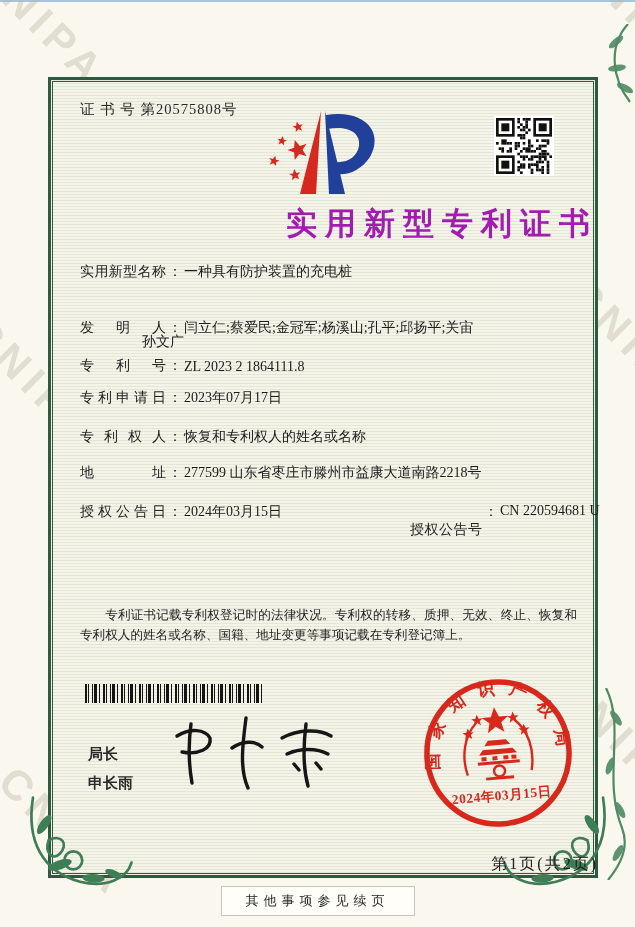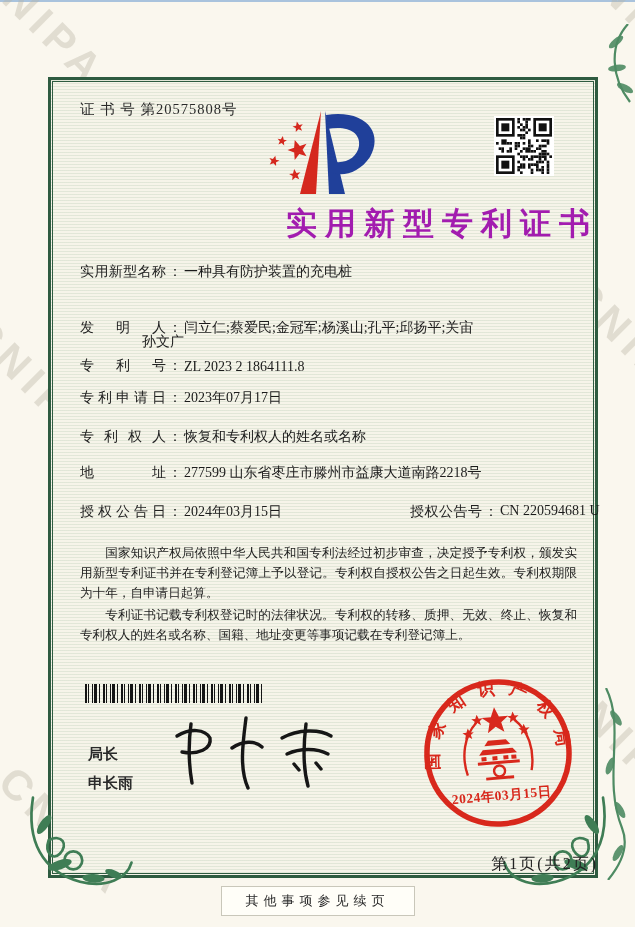--- a/index.html
+++ b/index.html
@@ -18,21 +18,21 @@
   .logo{position:absolute;left:252px;top:101px;}
   .qr{position:absolute;left:494px;top:116px;width:60px;height:60px;background:#fff;padding:2px;box-sizing:border-box;}
   .title{position:absolute;left:48px;top:203px;width:550px;text-align:right;
          font-size:31px;font-weight:bold;letter-spacing:8px;color:#a21caf;}
   .row{position:absolute;left:80px;display:flex;align-items:flex-end;font-size:14px;white-space:nowrap;}
   .lbl{display:inline-block;width:86px;text-align:justify;text-align-last:justify;color:#222;}
   .colon{display:inline-block;margin:0 2px 0 2px;color:#222;}
   .val{color:#1b1b1b;}
   .val2{position:absolute;left:142px;top:333px;font-size:14px;}
   .grant2{position:absolute;left:330px;top:0;display:flex;}
-  .grant2 .lbl{width:72px;}
+  .grant2 .lbl{width:72px;margin-top:18px;}
   .para{position:absolute;left:80px;width:497px;font-size:12.6px;line-height:20px;
         text-indent:2em;color:#1d1d1d;text-align:justify;}
   .barcode{position:absolute;left:85px;top:684px;width:177px;height:19px;
     background:repeating-linear-gradient(90deg,#141414 0 2px,transparent 2px 3px,#141414 3px 4px,
     transparent 4px 7px,#141414 7px 8px,transparent 8px 9px,#141414 9px 12px,transparent 12px 14px,
     #141414 14px 15px,transparent 15px 18px);}
   .signoff{position:absolute;left:88px;top:739px;font-family:"Liberation Sans","DejaVu Sans",sans-serif;
            font-size:15px;font-weight:bold;color:#2b2b2b;line-height:29px;}
   .signature{position:absolute;left:158px;top:708px;}
   .seal{position:absolute;left:420px;top:675px;transform:rotate(-5deg);}
@@ -284,21 +284,20 @@
     <span class="lbl">授权公告日</span>
       <span class="colon">：</span>
       <span class="val">2024年03月15日</span>
     <span class="grant2">
       <span class="lbl">授权公告号</span>
         <span class="colon">：</span>
         <span class="val">CN 220594681 U</span>
     </span>
   </div>
 
-  <p class="para" style="top:530px">国家知识产权局依照中华人民共和国专利法经过初步审查，决定授予专利权，颁发实用新型专利证书并在专利登记簿上予以登记。专利权自授权公告之日起生效。专利权期限为十年，自申请日起算。</p>
   <p class="para" style="top:592px">专利证书记载专利权登记时的法律状况。专利权的转移、质押、无效、终止、恢复和专利权人的姓名或名称、国籍、地址变更等事项记载在专利登记簿上。</p>
 
   <div class="barcode"></div>
 
   <div class="signoff">
     <div>局长</div>
     <div>申长雨</div>
   </div>
 
   <svg class="signature" width="195" height="88" viewBox="0 0 195 88">

